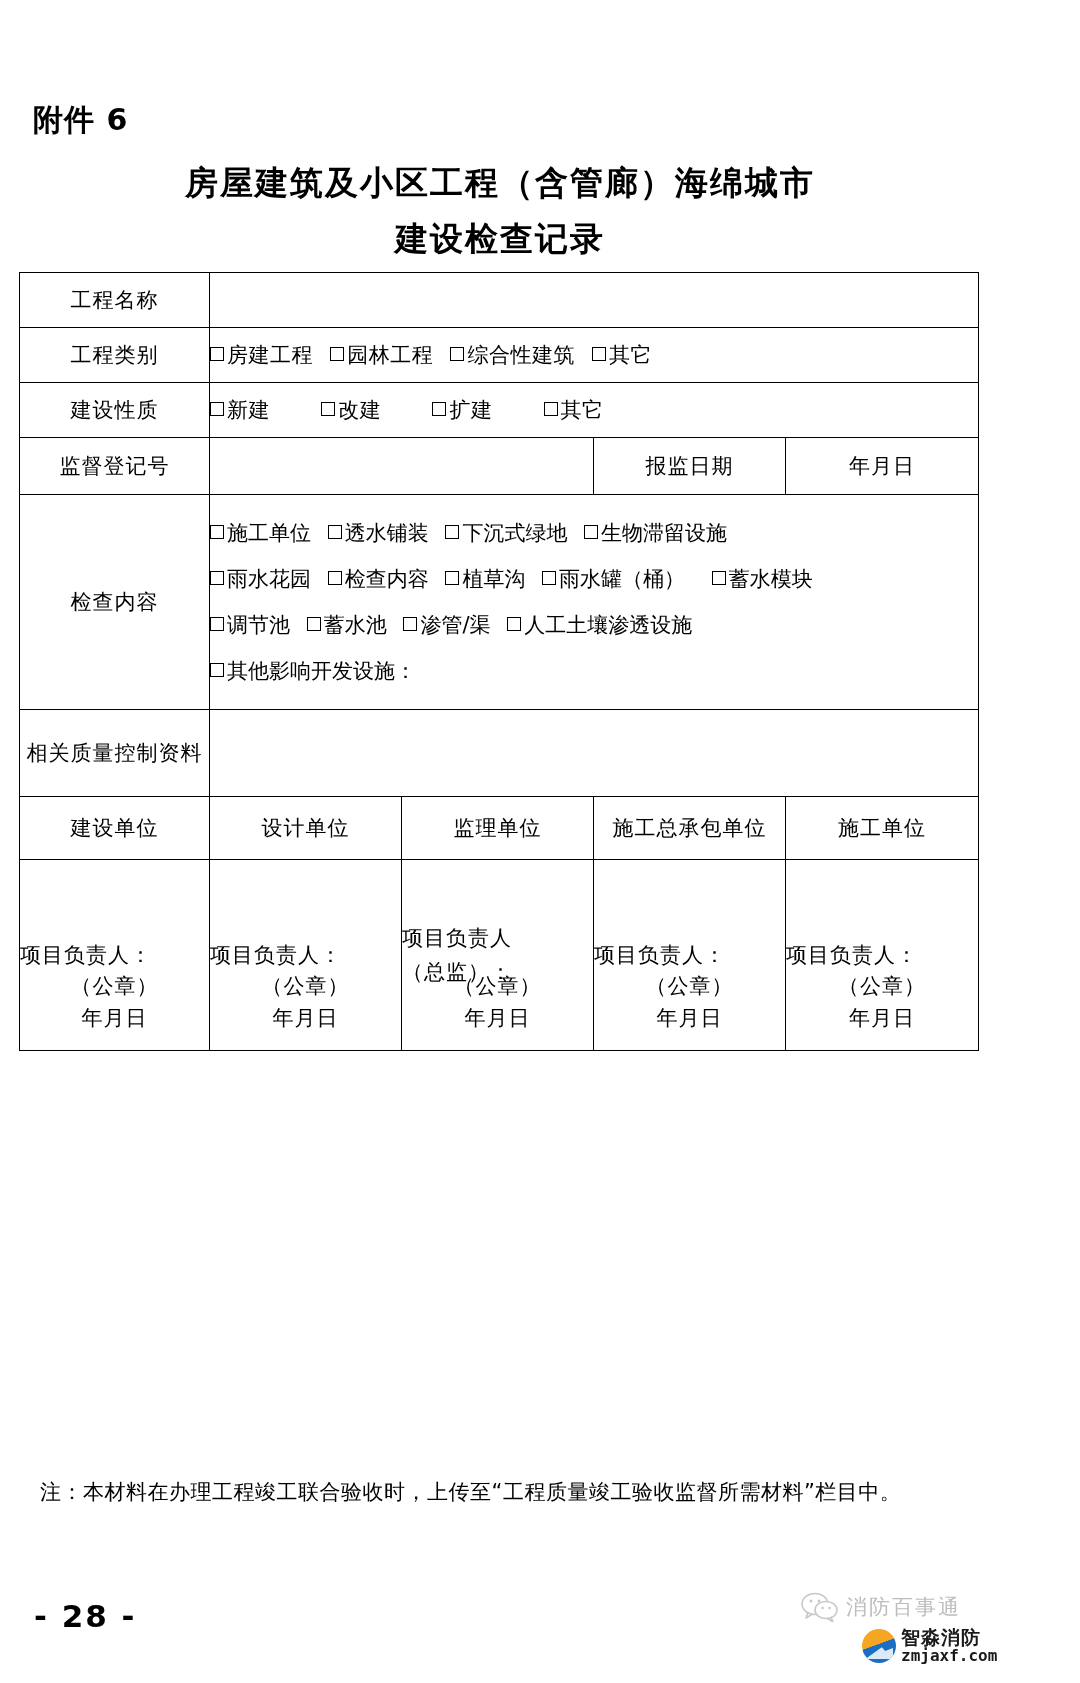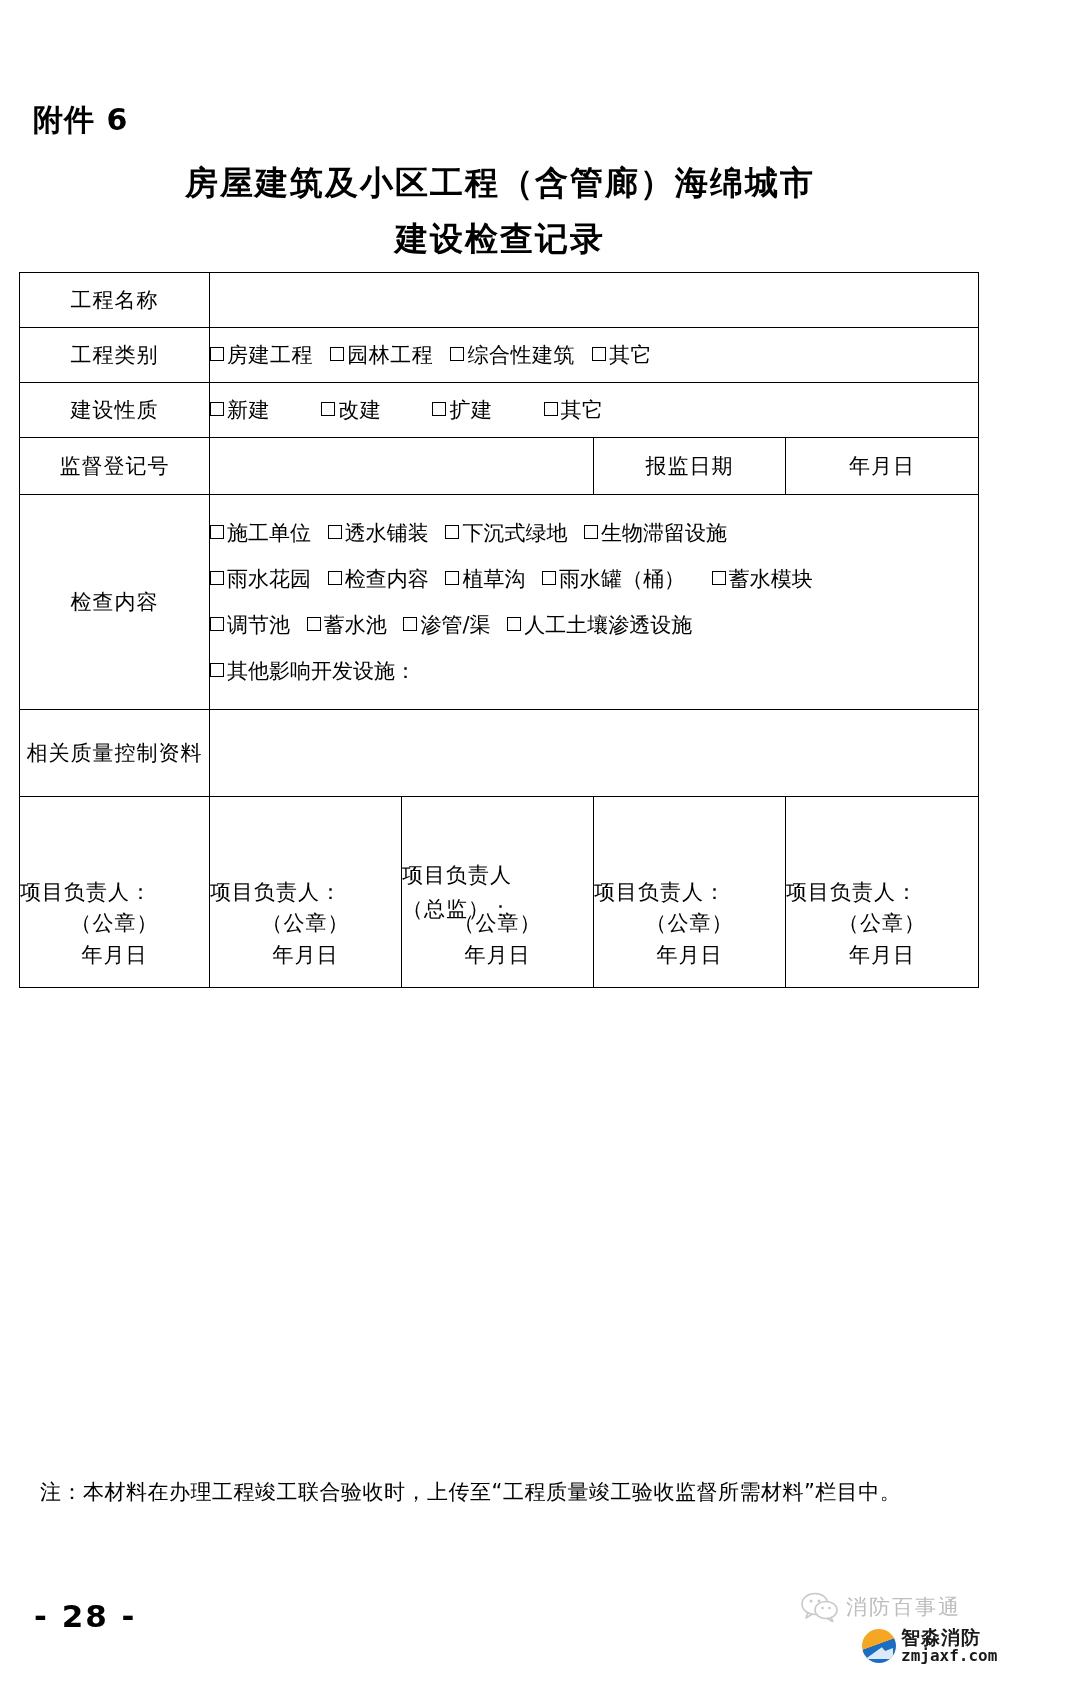--- a/index.html
+++ b/index.html
@@ -307,20 +307,27 @@
       </td>
     </tr>
 
 
 
     <tr>
       <td class="lbl" style="height:86px">相关质量控制资料</td>
       <td class="val" colspan="4"></td>
     </tr>
 
+    <tr>
+      <td class="sign-head" style="height:62px">建设单位</td>
+      <td class="sign-head">设计单位</td>
+      <td class="sign-head">监理单位</td>
+      <td class="sign-head">施工总承包单位</td>
+      <td class="sign-head">施工单位</td>
+    </tr>
 
     <tr>
       <td class="sign-cell">
         <div class="resp">项目负责人：</div>
         <div class="resp"></div>
         <div class="seal">
           <div>（公章）</div>
           <div>年月日</div>
         </div>
       </td>

